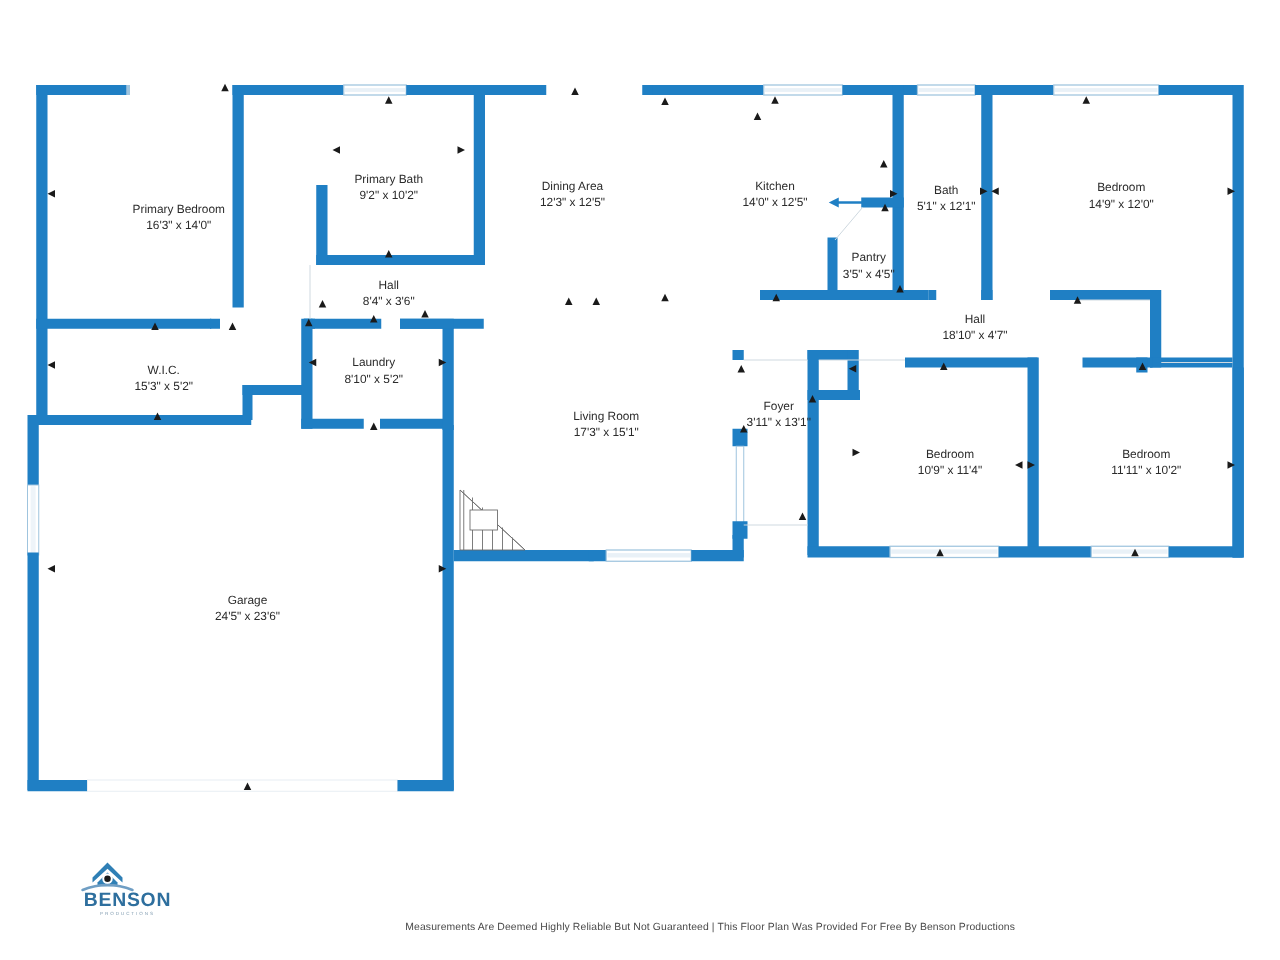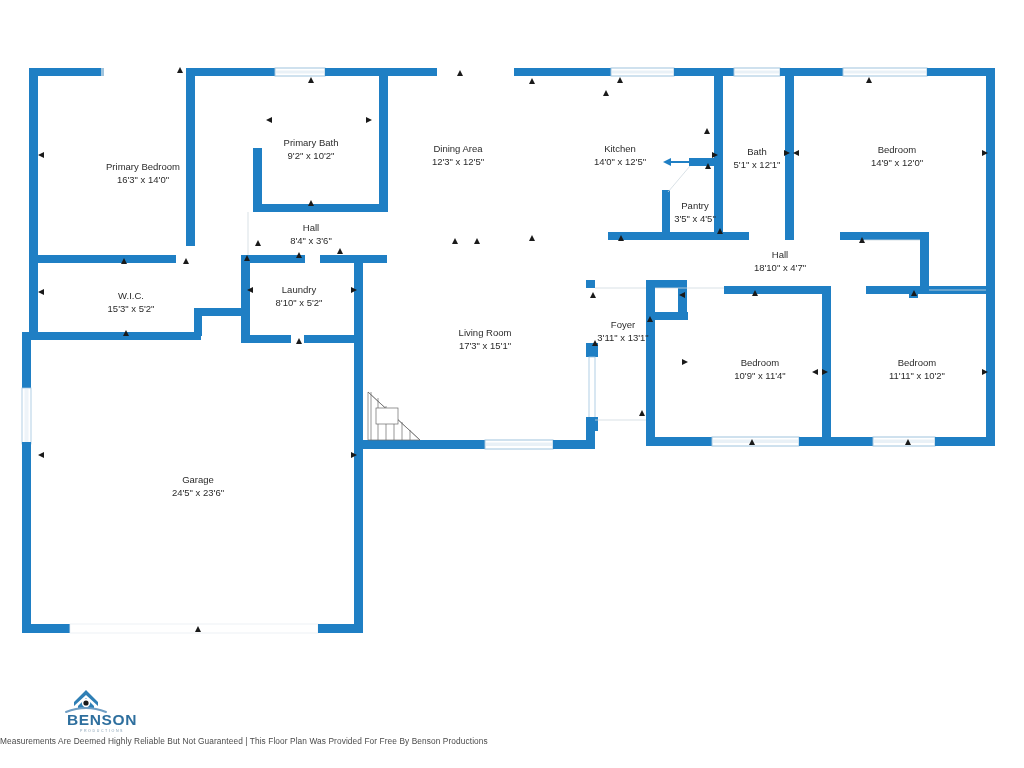--- a/index.html
+++ b/index.html
@@ -34,22 +34,22 @@
   .room-name {
     font-size: 9.5px;
   }
   .room-dims {
     font-size: 9.5px;
   }
   .footer-note {
     position: absolute;
     left: 0;
     top: 736px;
-    width: 1024px;
-    text-align: left;
+    width: 812px;
+    text-align: right;
     font-family: "Liberation Sans", sans-serif;
     font-size: 8.3px;
     color: #4a4a4a;
     letter-spacing: 0.1px;
   }
   .brand-logo {
     position: absolute;
     left: 42px;
     top: 684px;
     width: 120px;

